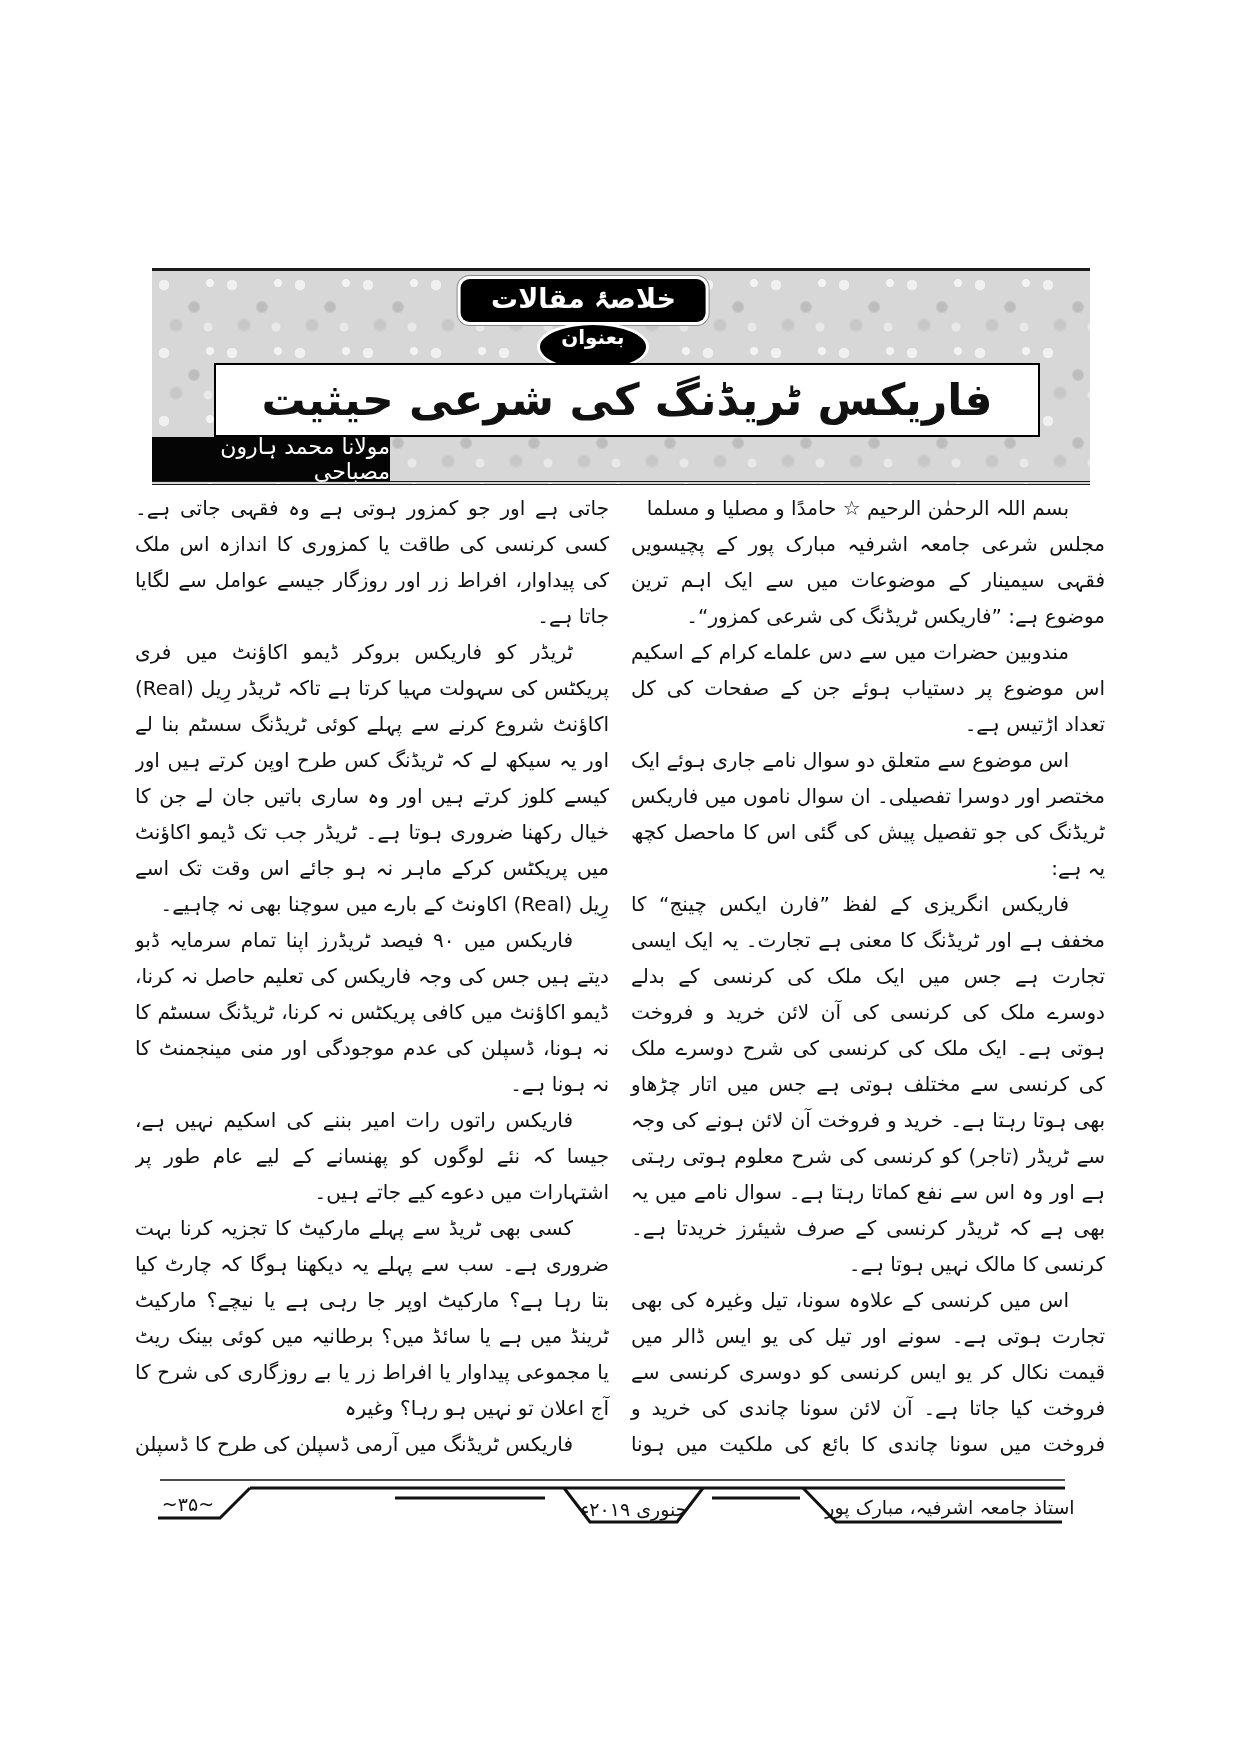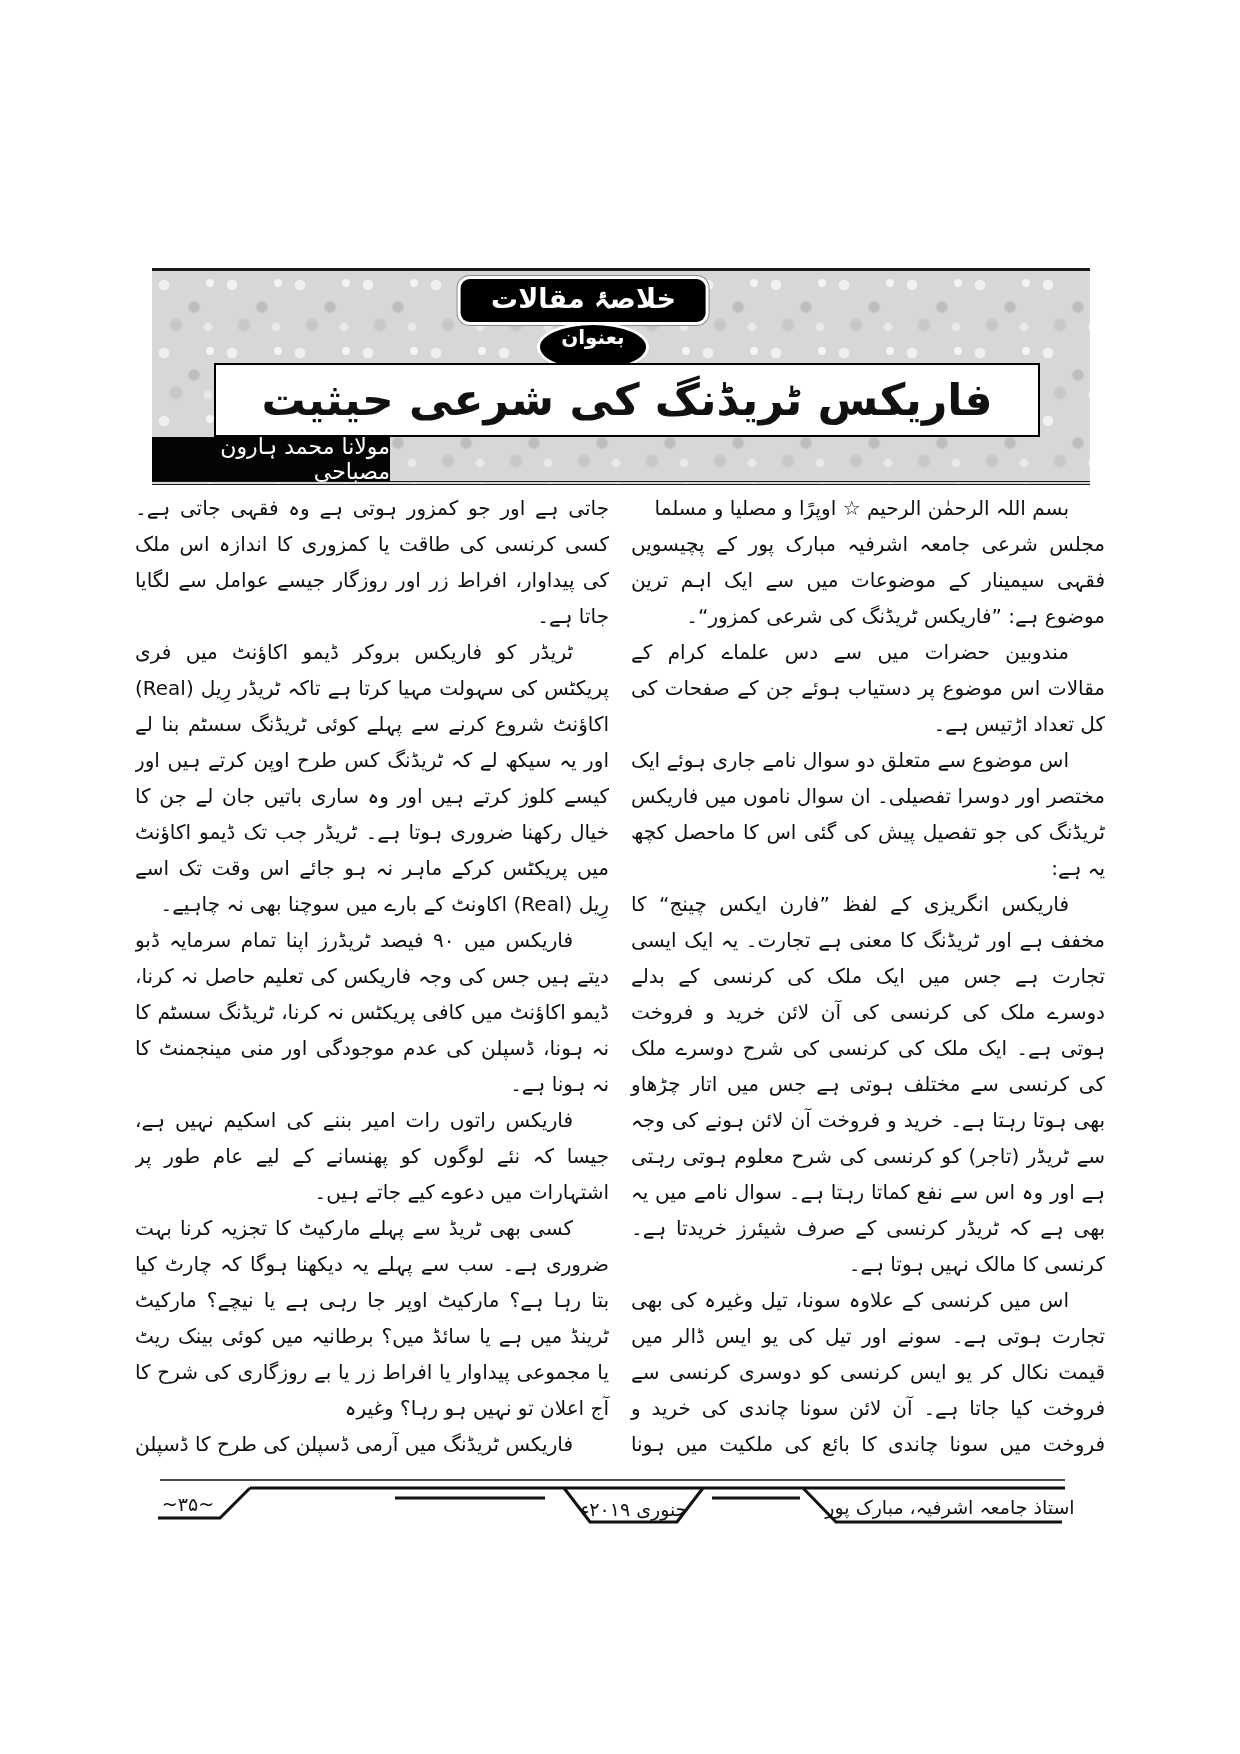--- a/index.html
+++ b/index.html
@@ -76,23 +76,23 @@
     <div class="title-box">
       <h1>فاریکس ٹریڈنگ کی شرعی حیثیت</h1>
     </div>
     <div class="author-bar">
       <span>مولانا محمد ہارون مصباحی</span>
     </div>
   </div>
 
   <div class="body-columns">
     <div class="col">
-      <p class="para indent">بسم اللہ الرحمٰن الرحیم ☆ اوپرًا و مصلیا و مسلما</p>
+      <p class="para indent">بسم اللہ الرحمٰن الرحیم ☆ حامدًا و مصلیا و مسلما</p>
       <p class="para">مجلس شرعی جامعہ اشرفیہ مبارک پور کے پچیسویں فقہی سیمینار کے موضوعات میں سے ایک اہم ترین موضوع ہے: ”فاریکس ٹریڈنگ کی شرعی کمزور“۔</p>
-      <p class="para indent">مندوبین حضرات میں سے دس علماے کرام کے مقالات اس موضوع پر دستیاب ہوئے جن کے صفحات کی کل تعداد اڑتیس ہے۔</p>
+      <p class="para indent">مندوبین حضرات میں سے دس علماے کرام کے اسکیم اس موضوع پر دستیاب ہوئے جن کے صفحات کی کل تعداد اڑتیس ہے۔</p>
       <p class="para indent">اس موضوع سے متعلق دو سوال نامے جاری ہوئے ایک مختصر اور دوسرا تفصیلی۔ ان سوال ناموں میں فاریکس ٹریڈنگ کی جو تفصیل پیش کی گئی اس کا ماحصل کچھ یہ ہے:</p>
       <p class="para indent">فاریکس انگریزی کے لفظ ”فارن ایکس چینج“ کا مخفف ہے اور ٹریڈنگ کا معنی ہے تجارت۔ یہ ایک ایسی تجارت ہے جس میں ایک ملک کی کرنسی کے بدلے دوسرے ملک کی کرنسی کی آن لائن خرید و فروخت ہوتی ہے۔ ایک ملک کی کرنسی کی شرح دوسرے ملک کی کرنسی سے مختلف ہوتی ہے جس میں اتار چڑھاو بھی ہوتا رہتا ہے۔ خرید و فروخت آن لائن ہونے کی وجہ سے ٹریڈر (تاجر) کو کرنسی کی شرح معلوم ہوتی رہتی ہے اور وہ اس سے نفع کماتا رہتا ہے۔ سوال نامے میں یہ بھی ہے کہ ٹریڈر کرنسی کے صرف شیئرز خریدتا ہے۔ کرنسی کا مالک نہیں ہوتا ہے۔</p>
       <p class="para indent">اس میں کرنسی کے علاوہ سونا، تیل وغیرہ کی بھی تجارت ہوتی ہے۔ سونے اور تیل کی یو ایس ڈالر میں قیمت نکال کر یو ایس کرنسی کو دوسری کرنسی سے فروخت کیا جاتا ہے۔ آن لائن سونا چاندی کی خرید و فروخت میں سونا چاندی کا بائع کی ملکیت میں ہونا ضروری نہیں ہے۔</p>
 
     </div>
     <div class="col">
       <p class="para">جاتی ہے اور جو کمزور ہوتی ہے وہ فقہی جاتی ہے۔ کسی کرنسی کی طاقت یا کمزوری کا اندازہ اس ملک کی پیداوار، افراط زر اور روزگار جیسے عوامل سے لگایا جاتا ہے۔</p>
       <p class="para indent">ٹریڈر کو فاریکس بروکر ڈیمو اکاؤنٹ میں فری پریکٹس کی سہولت مہیا کرتا ہے تاکہ ٹریڈر رِیل (Real) اکاؤنٹ شروع کرنے سے پہلے کوئی ٹریڈنگ سسٹم بنا لے اور یہ سیکھ لے کہ ٹریڈنگ کس طرح اوپن کرتے ہیں اور کیسے کلوز کرتے ہیں اور وہ ساری باتیں جان لے جن کا خیال رکھنا ضروری ہوتا ہے۔ ٹریڈر جب تک ڈیمو اکاؤنٹ میں پریکٹس کرکے ماہر نہ ہو جائے اس وقت تک اسے رِیل (Real) اکاونٹ کے بارے میں سوچنا بھی نہ چاہیے۔</p>
       <p class="para indent">فاریکس میں ۹۰ فیصد ٹریڈرز اپنا تمام سرمایہ ڈبو دیتے ہیں جس کی وجہ فاریکس کی تعلیم حاصل نہ کرنا، ڈیمو اکاؤنٹ میں کافی پریکٹس نہ کرنا، ٹریڈنگ سسٹم کا نہ ہونا، ڈسپلن کی عدم موجودگی اور منی مینجمنٹ کا نہ ہونا ہے۔</p>
       <p class="para indent">فاریکس راتوں رات امیر بننے کی اسکیم نہیں ہے، جیسا کہ نئے لوگوں کو پھنسانے کے لیے عام طور پر اشتہارات میں دعوے کیے جاتے ہیں۔</p>

